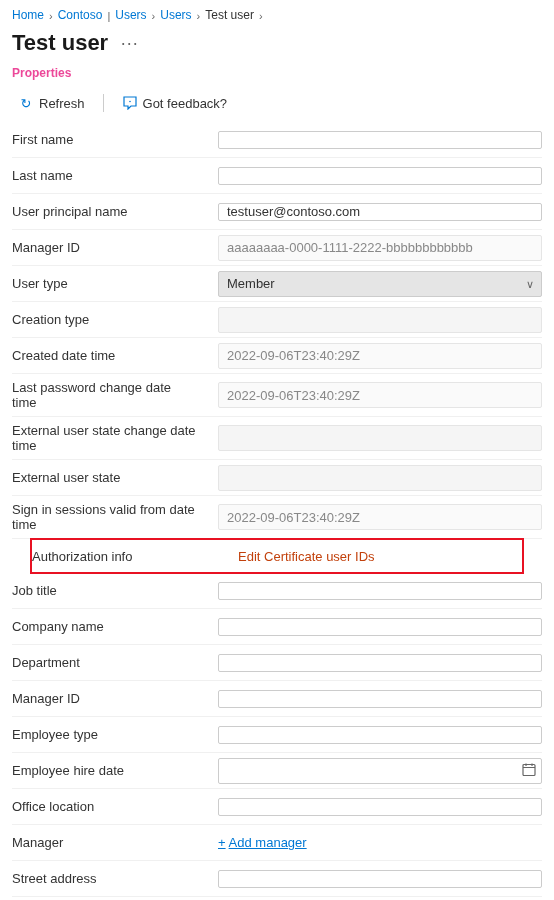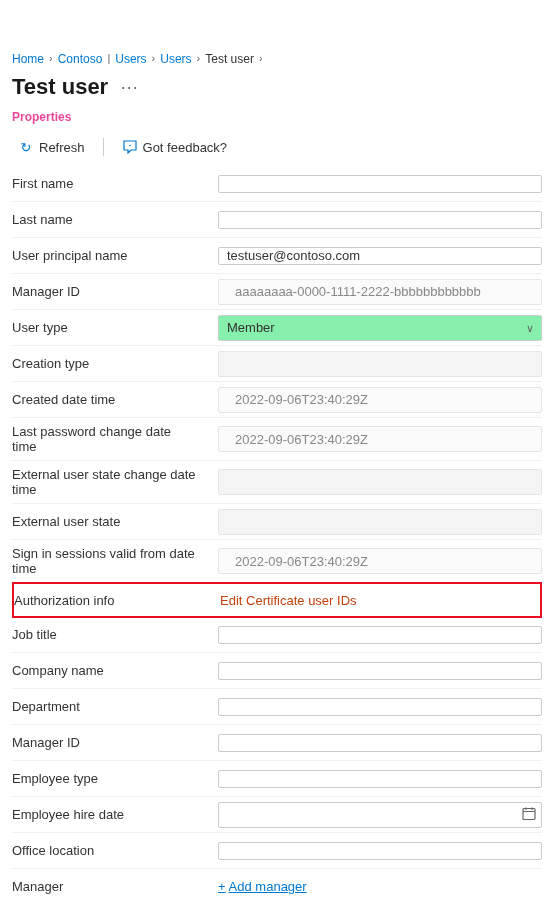--- a/index.html
+++ b/index.html
@@ -7,27 +7,26 @@
       font-family: 'Segoe UI', Arial, sans-serif;
       font-size: 13px;
       color: #333;
       background: #fff;
       width: 554px;
       min-height: 900px;
     }
 
     .breadcrumb {
       display: flex;
-      align-items: flex-start;
+      align-items: flex-end;
       padding: 8px 12px 4px 12px;
       font-size: 12px;
       color: #0078d4;
       flex-wrap: wrap;
       gap: 2px;
-      margin-top: 44px;
     }
     .breadcrumb-item {
       color: #0078d4;
       cursor: pointer;
     }
     .breadcrumb-separator {
       color: #666;
       margin: 0 3px;
       font-size: 11px;
     }
@@ -116,21 +115,21 @@
 
     .form-row {
       display: flex;
       align-items: center;
       min-height: 36px;
       border-bottom: 1px solid #f0f0f0;
       gap: 11px;
     }
     .form-row.highlighted {
       border: 2px solid #e81123;
-      margin: -1px 0;
+      margin: -1px 18px;
     }
     .form-label {
       width: 195px;
       min-width: 195px;
       font-size: 13px;
       color: #333;
       padding: 6px 0;
       padding-right: 10px;
     }
     .form-value {
@@ -145,21 +144,21 @@
       font-size: 13px;
       color: #333;
       background: #fff;
       height: 18px;
       outline: none;
     }
     .form-input-readonly {
       width: 100%;
       border: 1px solid #e5e5e5;
       border-radius: 2px;
-      padding: 4px 16px;
+      padding: 4px 8px;
       font-size: 13px;
       color: #888;
       background: #fafafa;
       height: 26px;
     }
     .form-input-disabled {
       width: 100%;
       height: 26px;
       background: #f5f5f5;
       border: 1px solid #e5e5e5;
@@ -170,21 +169,21 @@
       position: relative;
       width: 100%;
     }
     .form-select {
       width: 100%;
       border: 1px solid #ccc;
       border-radius: 2px;
       padding: 4px 28px 4px 8px;
       font-size: 13px;
       color: #333;
-      background: #86efac;
+      background: #e5e5e5;
       height: 26px;
       appearance: none;
       cursor: pointer;
       outline: none;
     }
     .select-arrow {
       position: absolute;
       right: 8px;
       top: 50%;
       transform: translateY(-50%);

